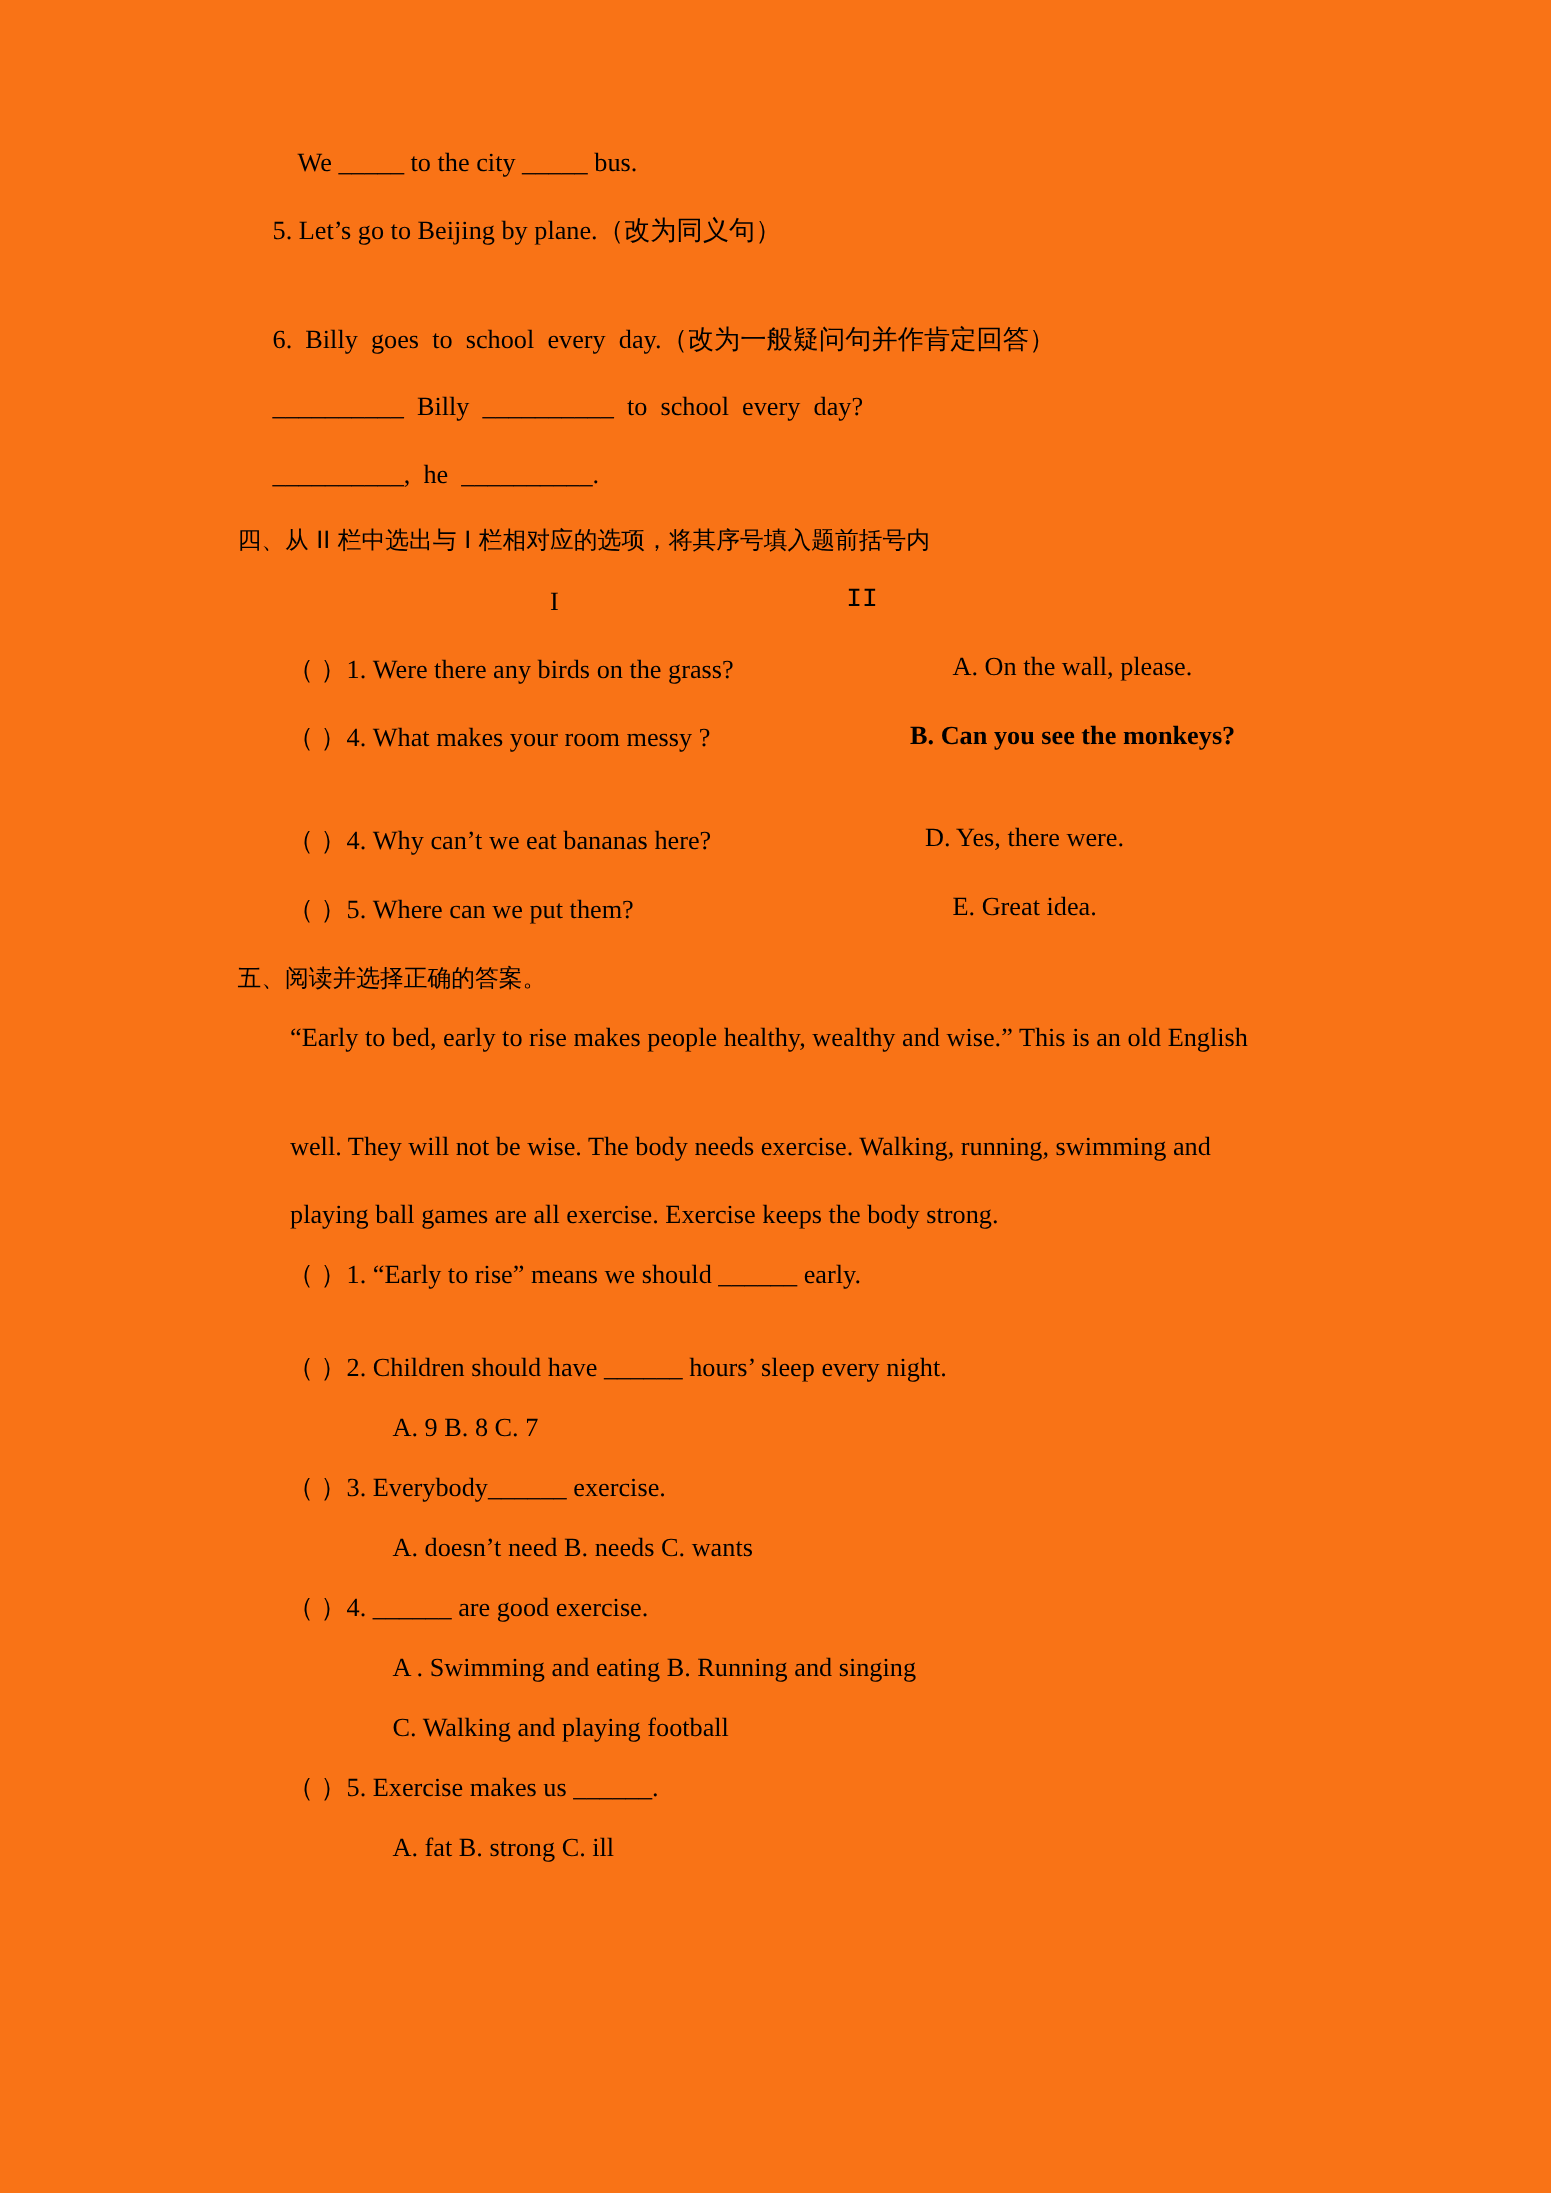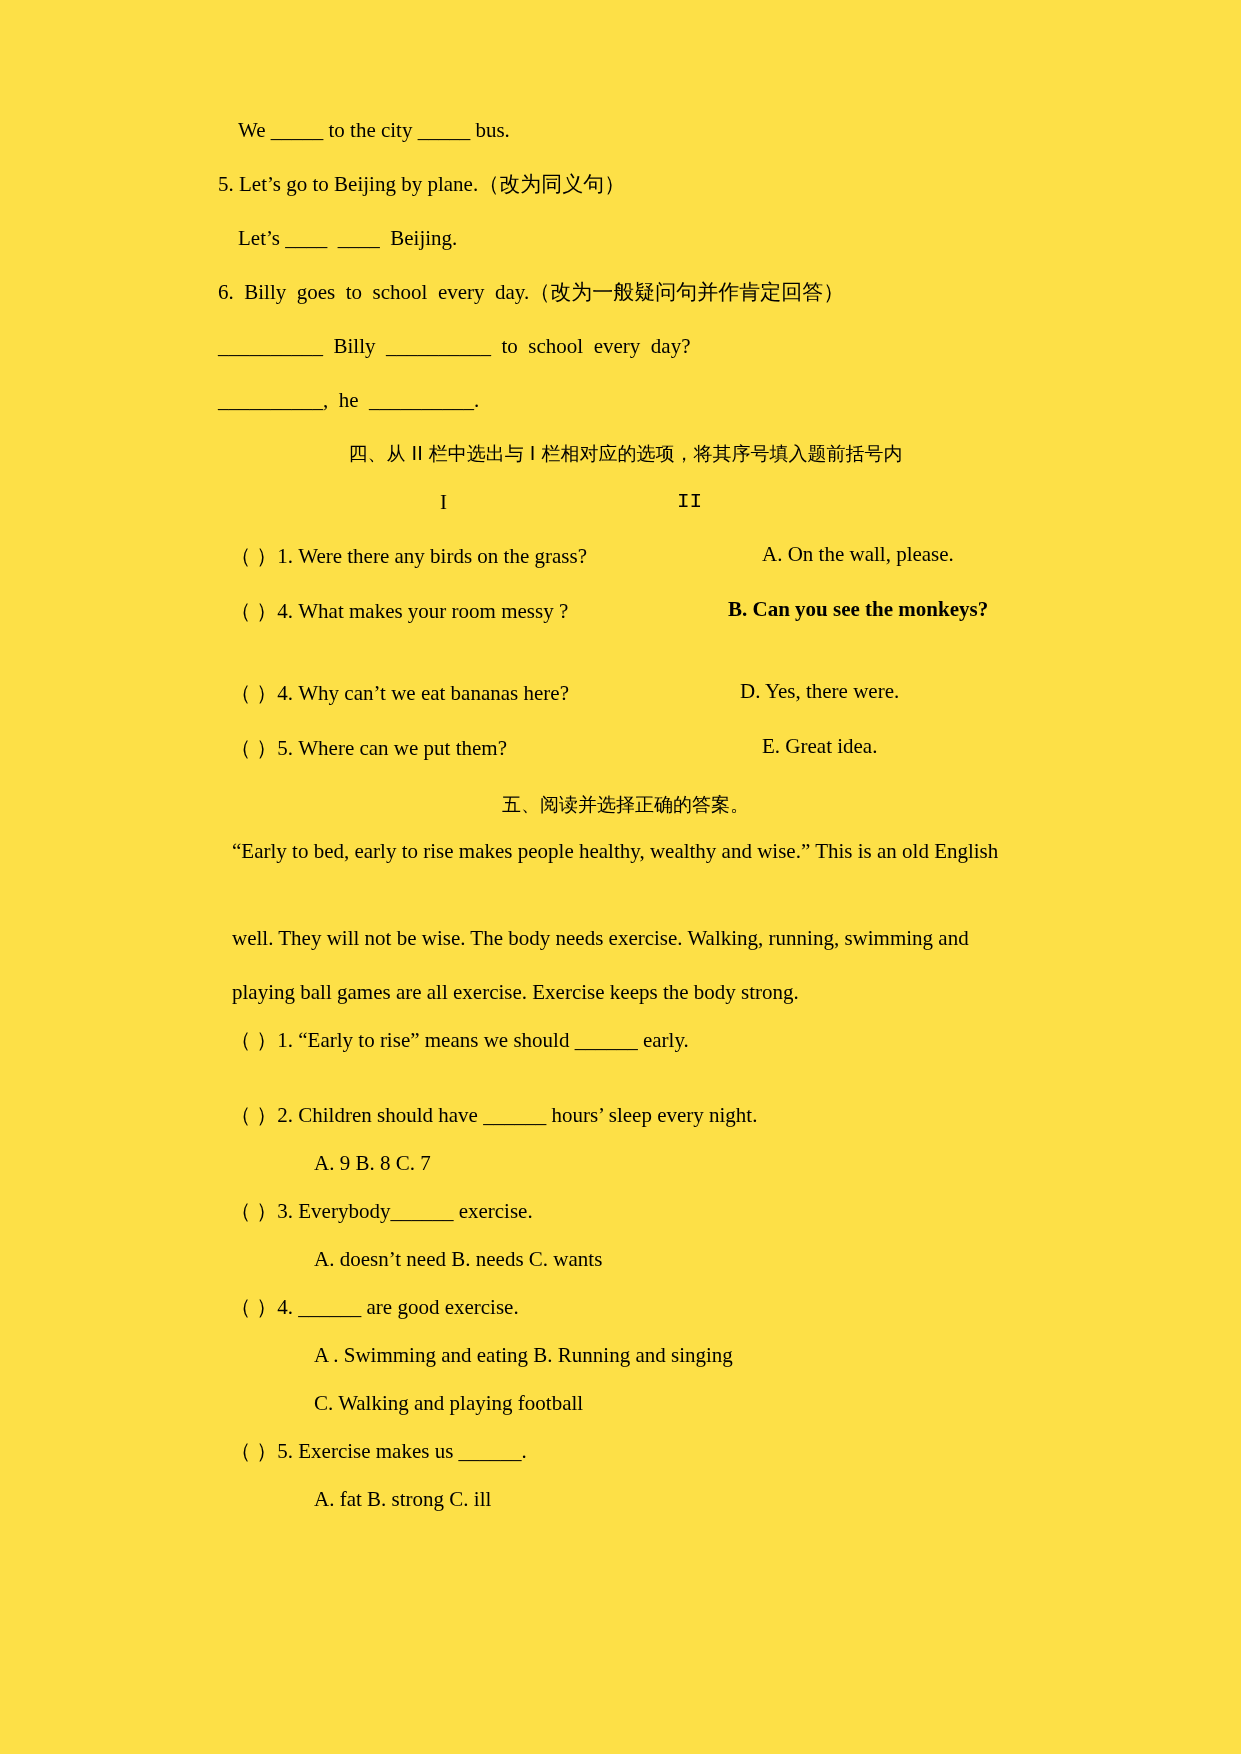--- a/index.html
+++ b/index.html
@@ -9,39 +9,39 @@
   }
   body {
     font-family: "Liberation Serif", serif;
     color: #000000;
   }
   .page {
     position: relative;
     width: 1241px;
     height: 1754px;
     margin: 0 auto;
-    background: #fde047;
+    background: #f97316;
     box-sizing: border-box;
     padding: 120px 180px 0 190px;
   }
   .line {
     font-size: 21px;
     line-height: 1.0;
     margin: 0;
     white-space: pre-wrap;
   }
   .blk-indent-1 { padding-left: 48px; }
   .blk-indent-2 { padding-left: 28px; }
   .section-head {
     font-size: 21px;
     line-height: 1.0;
     margin: 0;
     font-family: "Liberation Serif", serif;
   }
-  .cn { font-family: "DejaVu Sans", "Liberation Sans", sans-serif; font-size: 19px; text-align: center; }
+  .cn { font-family: "DejaVu Sans", "Liberation Sans", sans-serif; font-size: 19px; }
   .center-row {
     display: flex;
     font-size: 21px;
   }
   .col-head-I { margin-left: 250px; }
   .col-head-II { margin-left: 230px; font-family: Liberation Mono, monospace; }
   .match-row {
     display: flex;
     font-size: 21px;
     padding-left: 40px;
@@ -71,21 +71,20 @@
 </style>
 </head>
 <body>
 
 <div class="page">
 
   <div class="line blk-indent-1">We _____ to the city _____ bus.</div>
   <div class="spacer-16"></div>
   <div class="line blk-indent-2">5. Let’s go to Beijing by plane.（改为同义句）</div>
   <div class="spacer-16"></div>
-  <div class="line blk-indent-1">Let’s ____  ____  Beijing.</div>
   <div class="spacer-16"></div>
   <div class="line blk-indent-2">6.  Billy  goes  to  school  every  day.（改为一般疑问句并作肯定回答）</div>
   <div class="spacer-16"></div>
   <div class="line blk-indent-2">__________  Billy  __________  to  school  every  day?</div>
   <div class="spacer-16"></div>
   <div class="line blk-indent-2">__________,  he  __________.</div>
 
   <div class="spacer-16"></div>
   <div class="section-head cn">四、从 II 栏中选出与 I 栏相对应的选项，将其序号填入题前括号内</div>
   <div class="spacer-12"></div>

